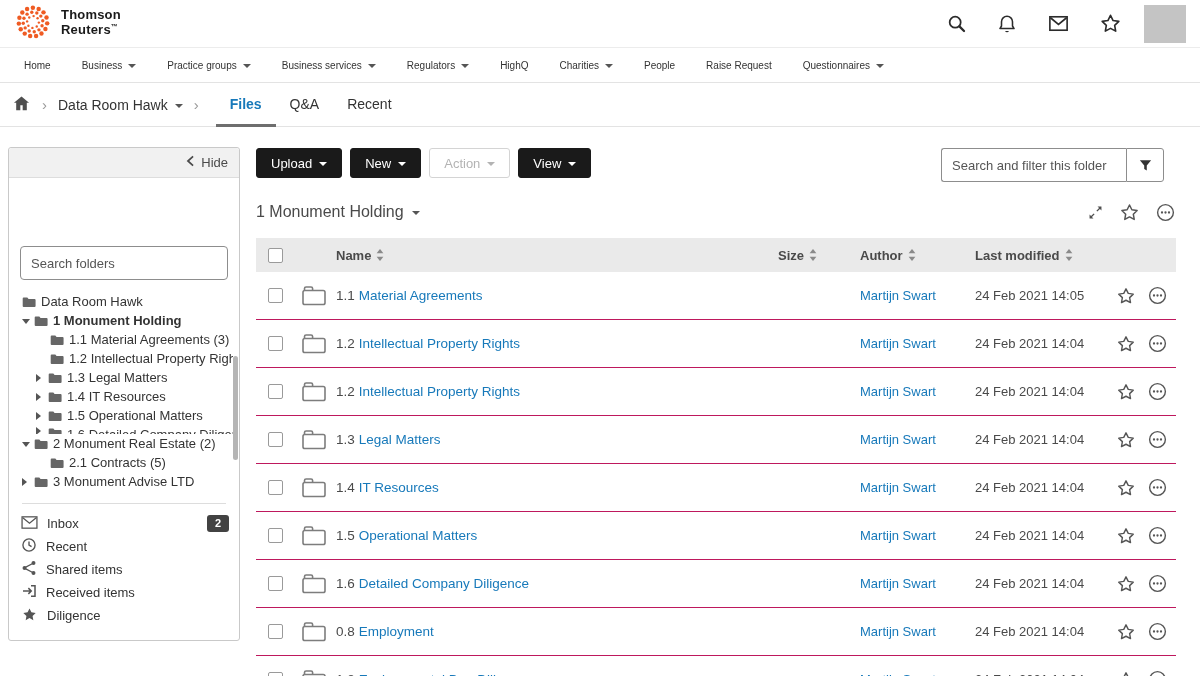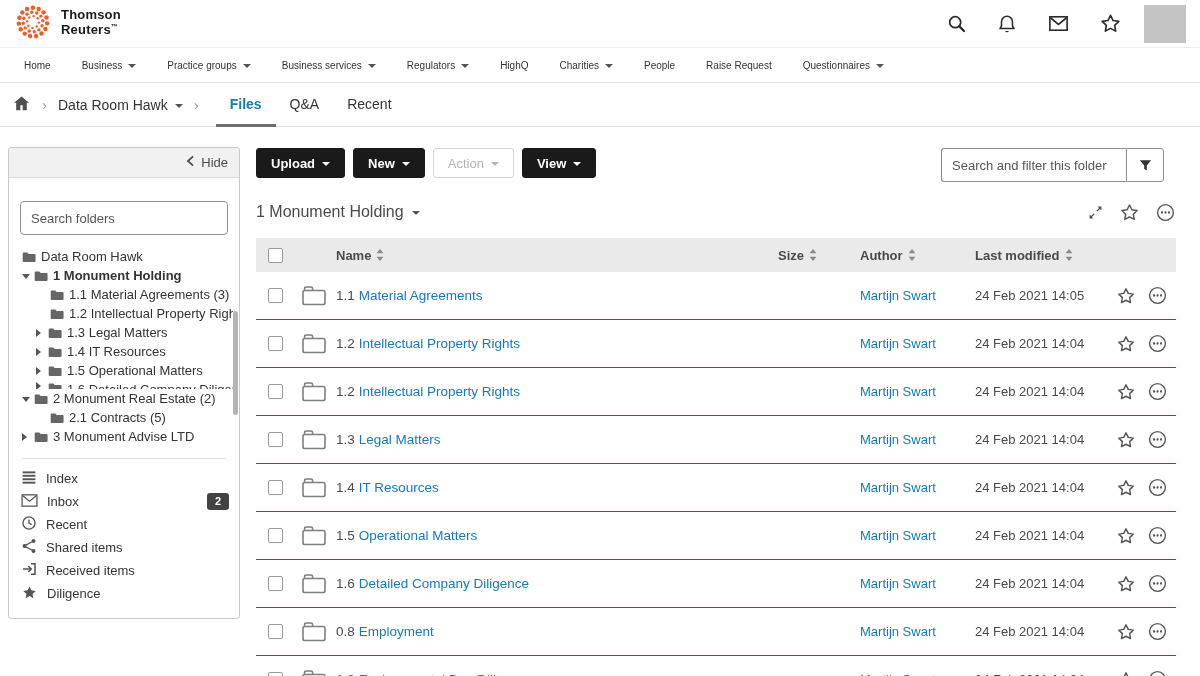--- a/index.html
+++ b/index.html
@@ -33,21 +33,21 @@
   .tab { display:flex; align-items:center; padding:0 14px; cursor:pointer;
     border-bottom:3px solid transparent; margin-bottom:-1px; }
   .tab.active { color:#1779ba; font-weight:bold; border-bottom-color:#6e6e6e; }
 
   
   .sidebar { position:absolute; left:8px; top:147px; width:232px; background:#fff;
     border:1px solid #c9c9c9; border-radius:3px; }
   .side-head { background:#f1f1f1; height:30px; display:flex; align-items:center;
     justify-content:flex-end; gap:6px; padding:0 11px; font-size:13px; color:#4a4a4a;
     border-bottom:1px solid #ddd; border-radius:3px 3px 0 0; cursor:pointer; }
-  .side-search { padding:23px 11px 10px 11px; }
+  .side-search { padding:23px 11px 10px 11px;margin-top:45px; }
   .side-search input { width:100%; height:34px; border:1px solid #8d8d8d; border-radius:4px;
     padding:0 10px; font-size:13px; color:#333; font-family:"Liberation Sans",sans-serif; outline:none; }
   .side-search input::placeholder { color:#555; opacity:1; }
   .tree { position:relative; padding:2px 6px 2px 13px; font-size:13px; color:#333; }
   .tree-item { display:flex; align-items:center; height:19px; white-space:nowrap; overflow:hidden; cursor:pointer; }
   .tree-item.bold { font-weight:bold; }
   .tree-item.clipped { height:9px; align-items:flex-start; overflow:hidden; }
   .tree-item.clipped > * { margin-top:2px; }
   .arr { width:12px; flex:0 0 12px; display:flex; }
   .arr .closed { width:0;height:0;border-top:4px solid transparent;border-bottom:4px solid transparent;border-left:5px solid #555; }
@@ -59,21 +59,21 @@
   .side-links { padding:0 10px 13px 12px; }
   .side-link { display:flex; align-items:center; gap:9px; height:23px; font-size:13px;
     color:#333; cursor:pointer; }
   .badge { margin-left:auto; background:#424242; color:#fff; font-size:11px; font-weight:bold;
     border-radius:3px; padding:2px 8px; line-height:1.1; }
 
   
   .main { position:absolute; left:256px; top:127px; width:920px; padding-top:21px; }
   .toolbar { position:relative; height:34px; display:flex; align-items:flex-start; }
   .btn { height:30px; display:flex; align-items:center; gap:7px; padding:0 14px;
-    background:#1a1a1a; color:#fff; font-size:13px; font-weight:bold; border:1px solid #1a1a1a;
+    background:#1a1a1a; color:#fff; font-size:13px; font-weight:normal; border:1px solid #1a1a1a;
     border-radius:3px; margin-right:8px; cursor:pointer; }
   .btn .caret { border-top-color:#fff; }
   .btn.disabled { background:#fff; color:#b3b3b3; border-color:#d4d4d4; font-weight:normal; cursor:default; }
   .btn.disabled .caret { border-top-color:#b3b3b3; }
   .folder-search { position:absolute; right:12px; top:0; display:flex; }
   .folder-search input { width:185px; height:34px; border:1px solid #8d8d8d; border-right:none;
     border-radius:3px 0 0 3px; padding:0 10px; font-size:13px; color:#333;
     font-family:"Liberation Sans",sans-serif; outline:none; }
   .folder-search input::placeholder { color:#555; opacity:1; }
   .filter-btn { width:38px; height:34px; border:1px solid #8d8d8d; border-radius:0 3px 3px 0;
@@ -357,29 +357,20 @@
           <svg width="14" height="12" viewBox="0 0 20 16" fill="#666">
             <path d="M1 3 a1.4 1.4 0 0 1 1.4 -1.4 h5.2 l1.8 2 H18 a1.4 1.4 0 0 1 1.4 1.4 v8.6 a1.4 1.4 0 0 1 -1.4 1.4 H2.4 A1.4 1.4 0 0 1 1 13.6 z"></path>
           </svg>
         </span>
         <span>3 Monument Advise LTD</span>
       </div>
     </div>
   <div class="side-divider"></div>
   <div class="side-links" id="sidelinks">
       <div class="side-link">
-        <span class="ic"><svg width="16" height="16" viewBox="0 0 20 20" fill="#555">
-            <rect x="2" y="3" width="16" height="2.4"></rect>
-            <rect x="2" y="7.3" width="16" height="2.4"></rect>
-            <rect x="2" y="11.6" width="16" height="2.4"></rect>
-            <rect x="2" y="15.9" width="16" height="2.4"></rect>
-          </svg></span>
-        <span>Index</span>
-      </div>
-      <div class="side-link">
         <span class="ic"><svg width="17" height="15" viewBox="0 0 24 20" fill="none" stroke="#555" stroke-width="1.8">
             <rect x="1.5" y="2" width="21" height="16"></rect>
             <path d="M2.5 3.2 L12 11 L21.5 3.2"></path>
           </svg></span>
         <span>Inbox</span>
         <span class="badge">2</span>
       </div>
       <div class="side-link">
         <span class="ic"><svg width="16" height="16" viewBox="0 0 20 20" fill="none" stroke="#555" stroke-width="1.7">
             <circle cx="10" cy="10" r="7.6"></circle>

